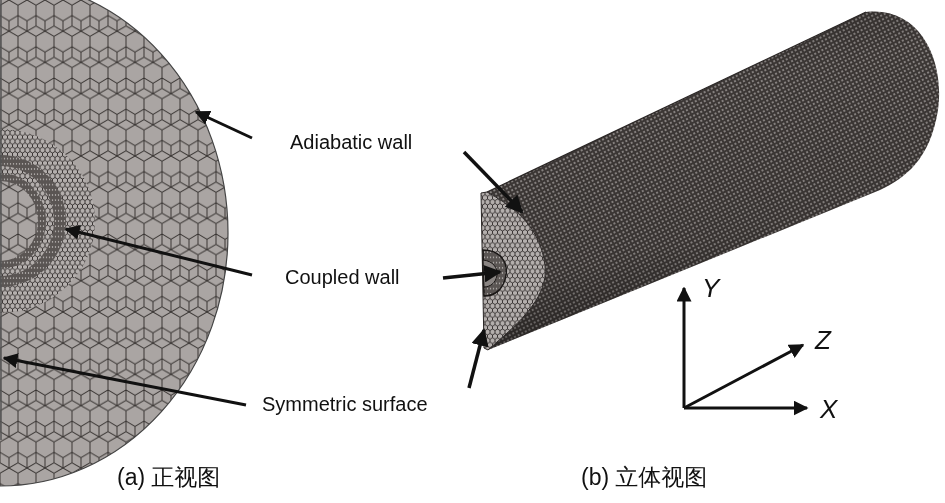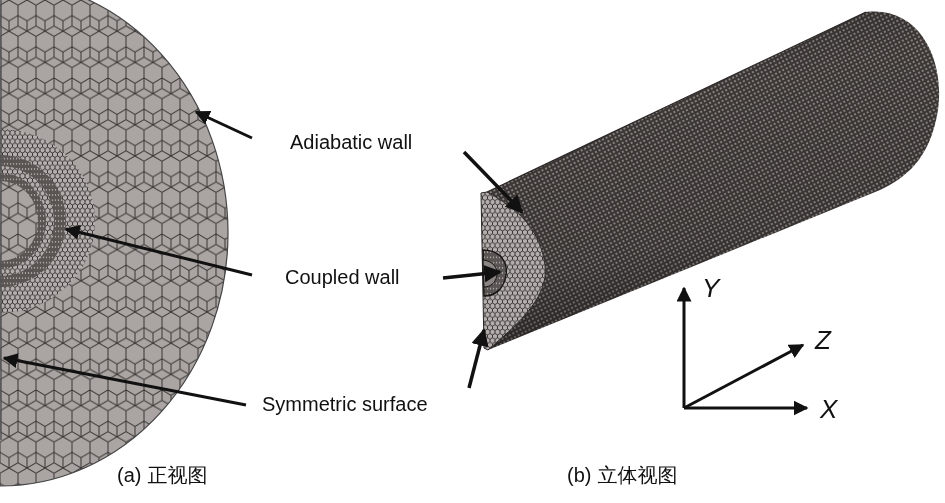--- a/index.html
+++ b/index.html
@@ -1,21 +1,21 @@
 <!DOCTYPE html>
 <html><head>
   <meta charset="utf-8">
   <style>
     html, body { margin: 0; padding: 0; background: #ffffff; }
     body { width: 945px; height: 503px; position: relative; overflow: hidden;
            font-family: "Liberation Sans", "DejaVu Sans", sans-serif; }
     #figure { position: absolute; left: 0; top: 0; }
     .lbl { font-family: "Liberation Sans", "DejaVu Sans", sans-serif; font-size: 20px; fill: #111; }
     .axis-lbl { font-family: "Liberation Sans", "DejaVu Sans", sans-serif; font-size: 26px; font-style: italic; fill: #111; }
-    .cap { position: absolute; top: 462px; font-size: 20px; color: #111;
+    .cap { position: absolute; top: 462px; font-size: 23px; color: #111;
            font-family: "Liberation Sans", "DejaVu Sans", sans-serif; white-space: nowrap; }
     .cap .zh { font-family: "DejaVu Serif", "Liberation Serif", serif; font-weight: 300; margin-left: 6px; }
   </style>
 </head>
 <body>
 
 <svg id="figure" width="945" height="503" viewBox="0 0 945 503" xmlns="http://www.w3.org/2000/svg">
   <defs>
 
     <pattern id="hexCoarse" width="18" height="31.2" patternUnits="userSpaceOnUse">
@@ -98,15 +98,15 @@
     <line x1="684" y1="408" x2="803" y2="345" stroke="#111" stroke-width="3" marker-end="url(#arrowHead)"></line>
     <text class="axis-lbl" x="702" y="297">Y</text>
     <text class="axis-lbl" x="815" y="349">Z</text>
     <text class="axis-lbl" x="820" y="418">X</text>
   </g>
 </svg>
 
 <div class="cap" style="left:117px;">
   <span>(a)</span><span class="zh">正视图</span>
 </div>
-<div class="cap" style="left:567px;">
+<div class="cap" style="left:581px;">
   <span>(b)</span><span class="zh">立体视图</span>
 </div>
 
 </body></html>

